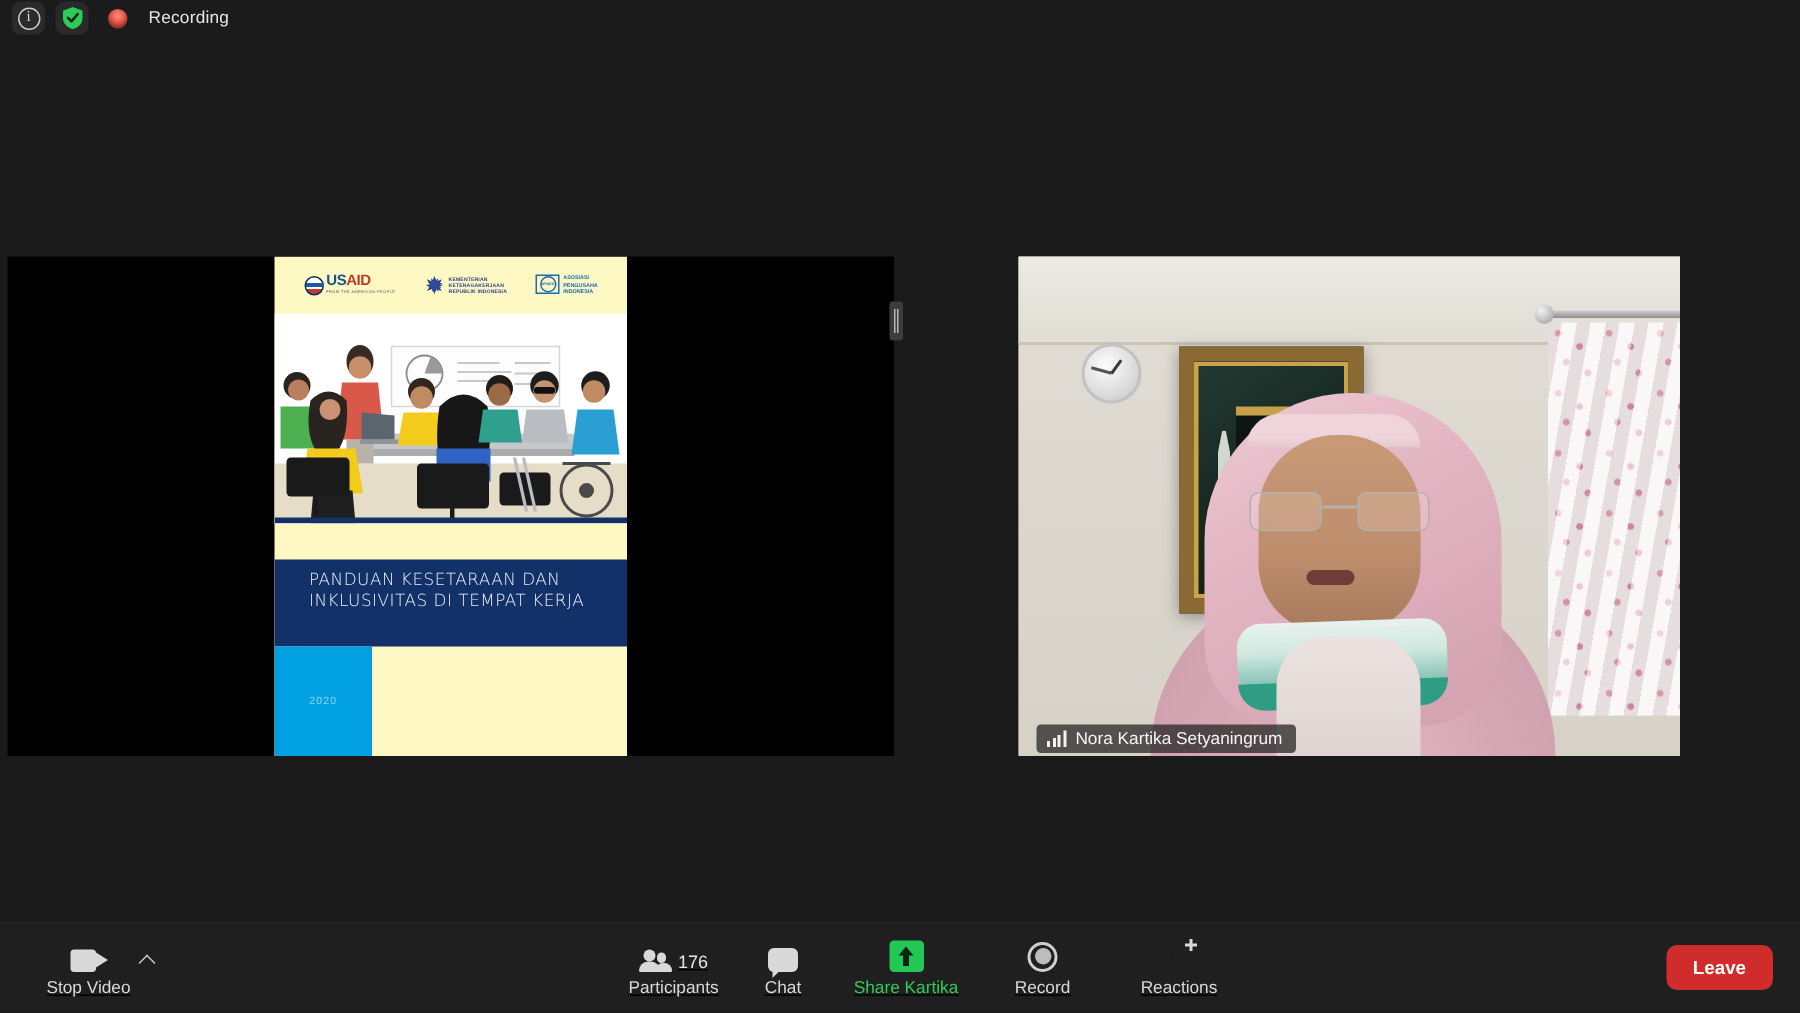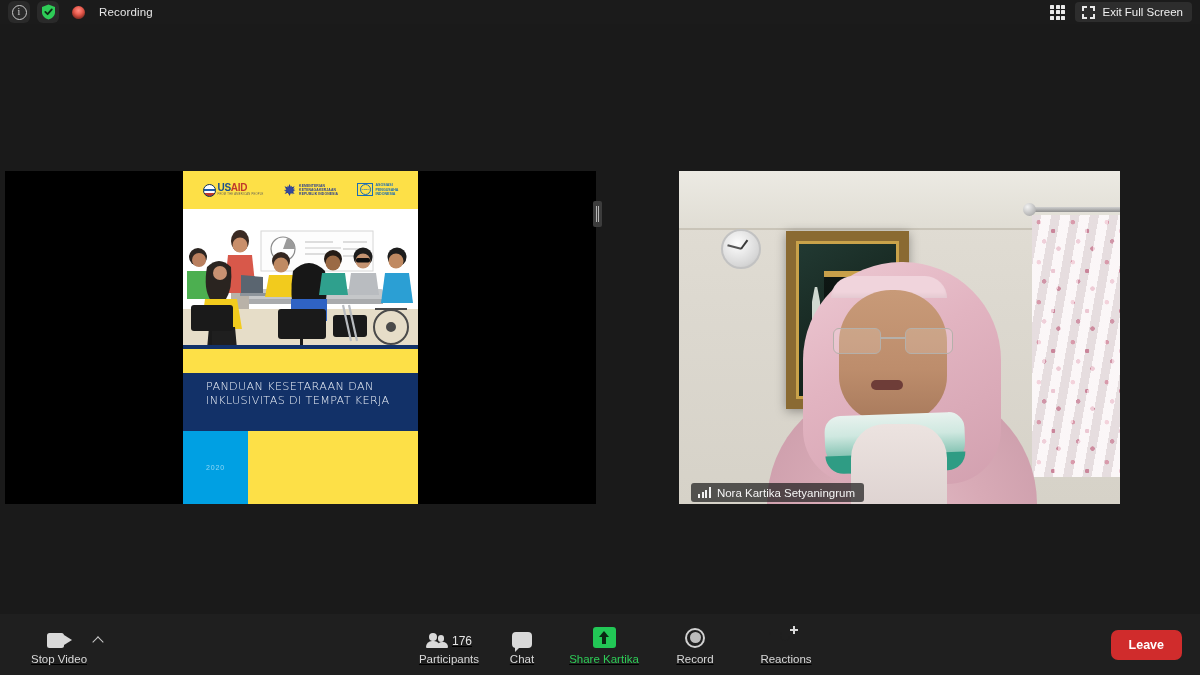--- a/index.html
+++ b/index.html
@@ -69,21 +69,21 @@
   .stage { position: absolute; top: 24px; left: 0; width: 1200px; height: 590px; background: #1a1a1a; }
 
   
   .share-region {
     position: absolute; left: 5px; top: 147px; width: 591px; height: 333px;
     background: #000; overflow: hidden;
   }
   
   .doc {
     position: absolute; left: 178px; top: 0px; width: 235px; height: 333px;
-    background: #fde047; overflow: hidden;
+    background: #fef9c3; overflow: hidden;
   }
   .doc-logos {
     position: absolute; top: 5px; left: 0; width: 235px; height: 28px;
     display: flex; align-items: center; justify-content: space-around; padding: 0 10px;
   }
   .logo-usaid { display: flex; align-items: center; gap: 2px; }
   .usaid-mark {
     width: 13px; height: 13px; border-radius: 50%; border: 1.2px solid #0a2f5c;
     background: linear-gradient(to bottom, #ffffff 0 33%, #1b5aa8 33% 58%, #ffffff 58% 72%, #c0392b 72% 100%);
   }
@@ -321,42 +321,20 @@
         <svg width="15" height="16" viewBox="0 0 15 16">
           <path d="M7.5 0.6 L14 3.1 V8.2 C14 11.8 11.2 14.4 7.5 15.4 C3.8 14.4 1 11.8 1 8.2 V3.1 Z" fill="#2ecc57"></path>
           <path d="M4.3 7.9 L6.6 10.2 L10.8 5.4" stroke="#0d2a14" stroke-width="1.8" fill="none" stroke-linecap="round" stroke-linejoin="round"></path>
         </svg>
       </div>
       <div class="rec-dot"></div>
       <span class="rec-label">Recording</span>
     </div>
 
 
-    <div class="tb-right">
-      <div class="grid-icon">
-        <i></i>
-          <i></i>
-          <i></i>
-          <i></i>
-          <i></i>
-          <i></i>
-          <i></i>
-          <i></i>
-          <i></i>
-      </div>
-      <div class="fs-btn">
-        <span class="fs-icon">
-          <span class="c1"></span>
-            <span class="c2"></span>
-            <span class="c3"></span>
-            <span class="c4"></span>
-        </span>
-        <span class="fs-label">Exit Full Screen</span>
-      </div>
-    </div>
   </div>
 
   <div class="stage">
 
     <div class="share-region">
       <div class="doc">
 
         <div class="doc-logos">
           <div class="logo-usaid">
             <div class="usaid-mark"></div>

